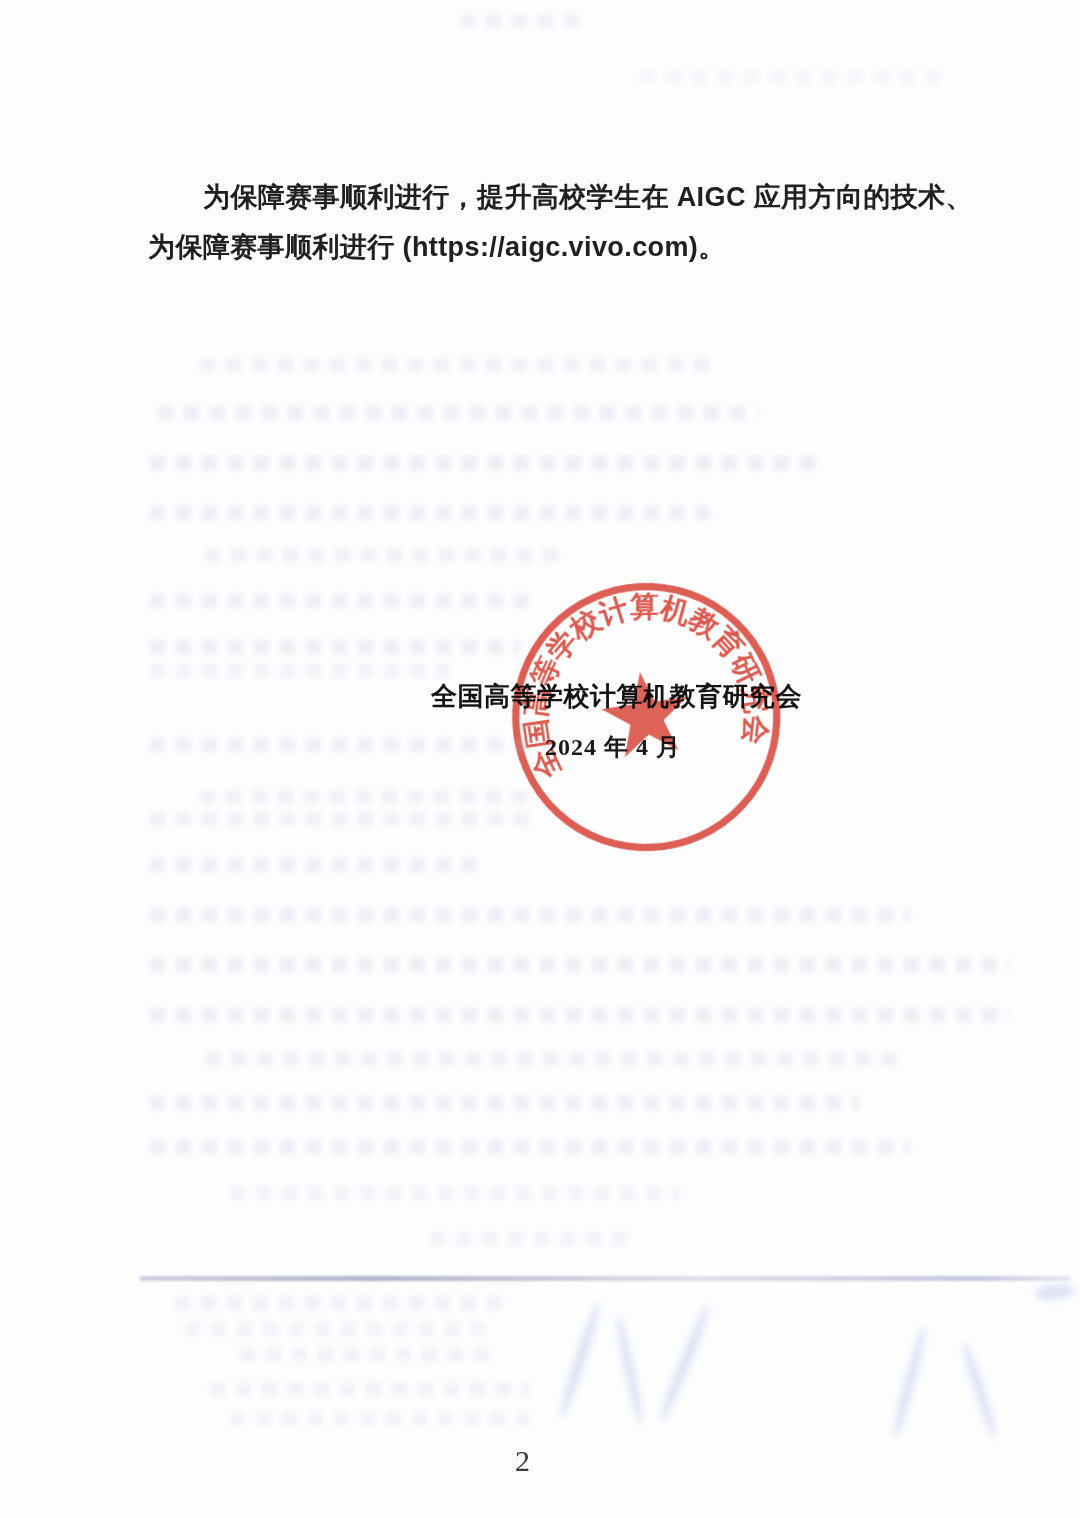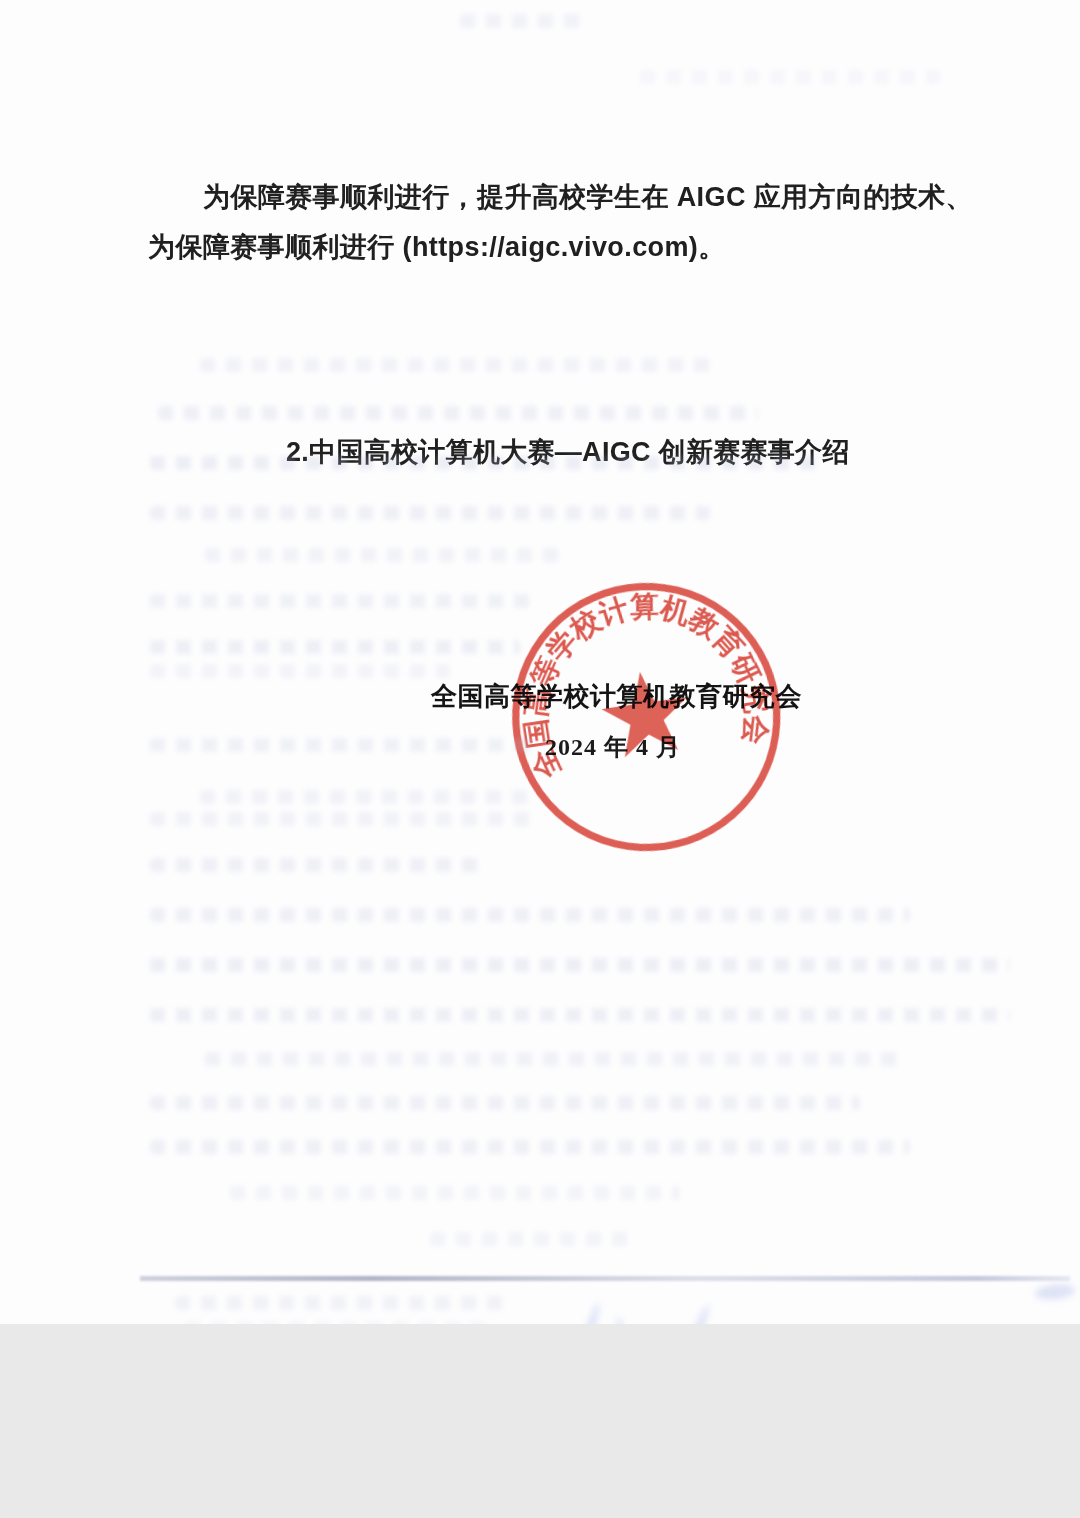--- a/index.html
+++ b/index.html
@@ -1,18 +1,18 @@
 <!DOCTYPE html>
 <html><head>
 <meta charset="utf-8">
 <style>
   html,body { margin:0; padding:0; background:#e9e9e9; }
   .page {
     position:relative;
-    width:1080px; height:1324px;
+    width:1080px; height:1518px;
     margin:0 auto;
     background:#fdfdfe;
     overflow:hidden;
     font-family:"Liberation Sans", sans-serif;
     color:#1e1e1e;
   }
   
   .para {
     position:absolute; left:148px; top:172px; width:792px;
     font-size:27px; font-weight:600; letter-spacing:0.4px;
@@ -78,23 +78,20 @@
 <body>
 
 <div class="page">
 
   <div class="para">
     <div class="pline indent">为保障赛事顺利进行，提升高校学生在 AIGC 应用方向的技术、</div>
     <div class="pline">为保障赛事顺利进行 (https://aigc.vivo.com)。</div>
   </div>
 
   <div class="attachments">
-    <div class="aline second">
-      <span>2.中国高校计算机大赛—AIGC 创新赛赛事介绍</span>
-    </div>
   </div>
 
   <div class="org-name">全国高等学校计算机教育研究会</div>
   <div class="sig-date">2024 年 4 月</div>
 
   <svg class="seal" viewBox="0 0 280 280" aria-hidden="true">
     <circle cx="140" cy="142" r="126" fill="none" stroke="#d7392b" stroke-width="7" stroke-opacity="0.88"></circle>
     <polygon points="140,98 150,128.2 181.8,128.4 156.2,147.3 165.9,177.6 140,159 114.1,177.6 123.8,147.3 98.2,128.4 130,128.2" fill="#d7392b" fill-opacity="0.85"></polygon>
     <path id="sealArc" d="M 52.1 183 A 97 97 0 1 1 227.9 183" fill="none"></path>
     <text font-size="28" font-weight="bold" fill="#d7392b" fill-opacity="0.9" letter-spacing="-0.5">

